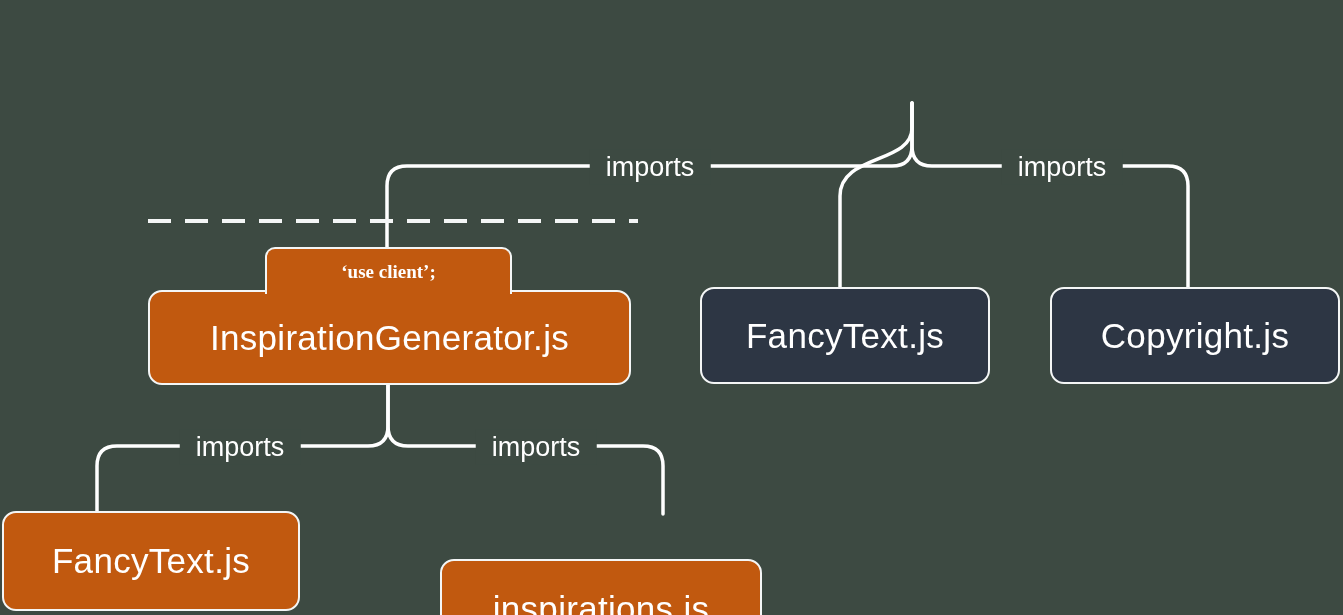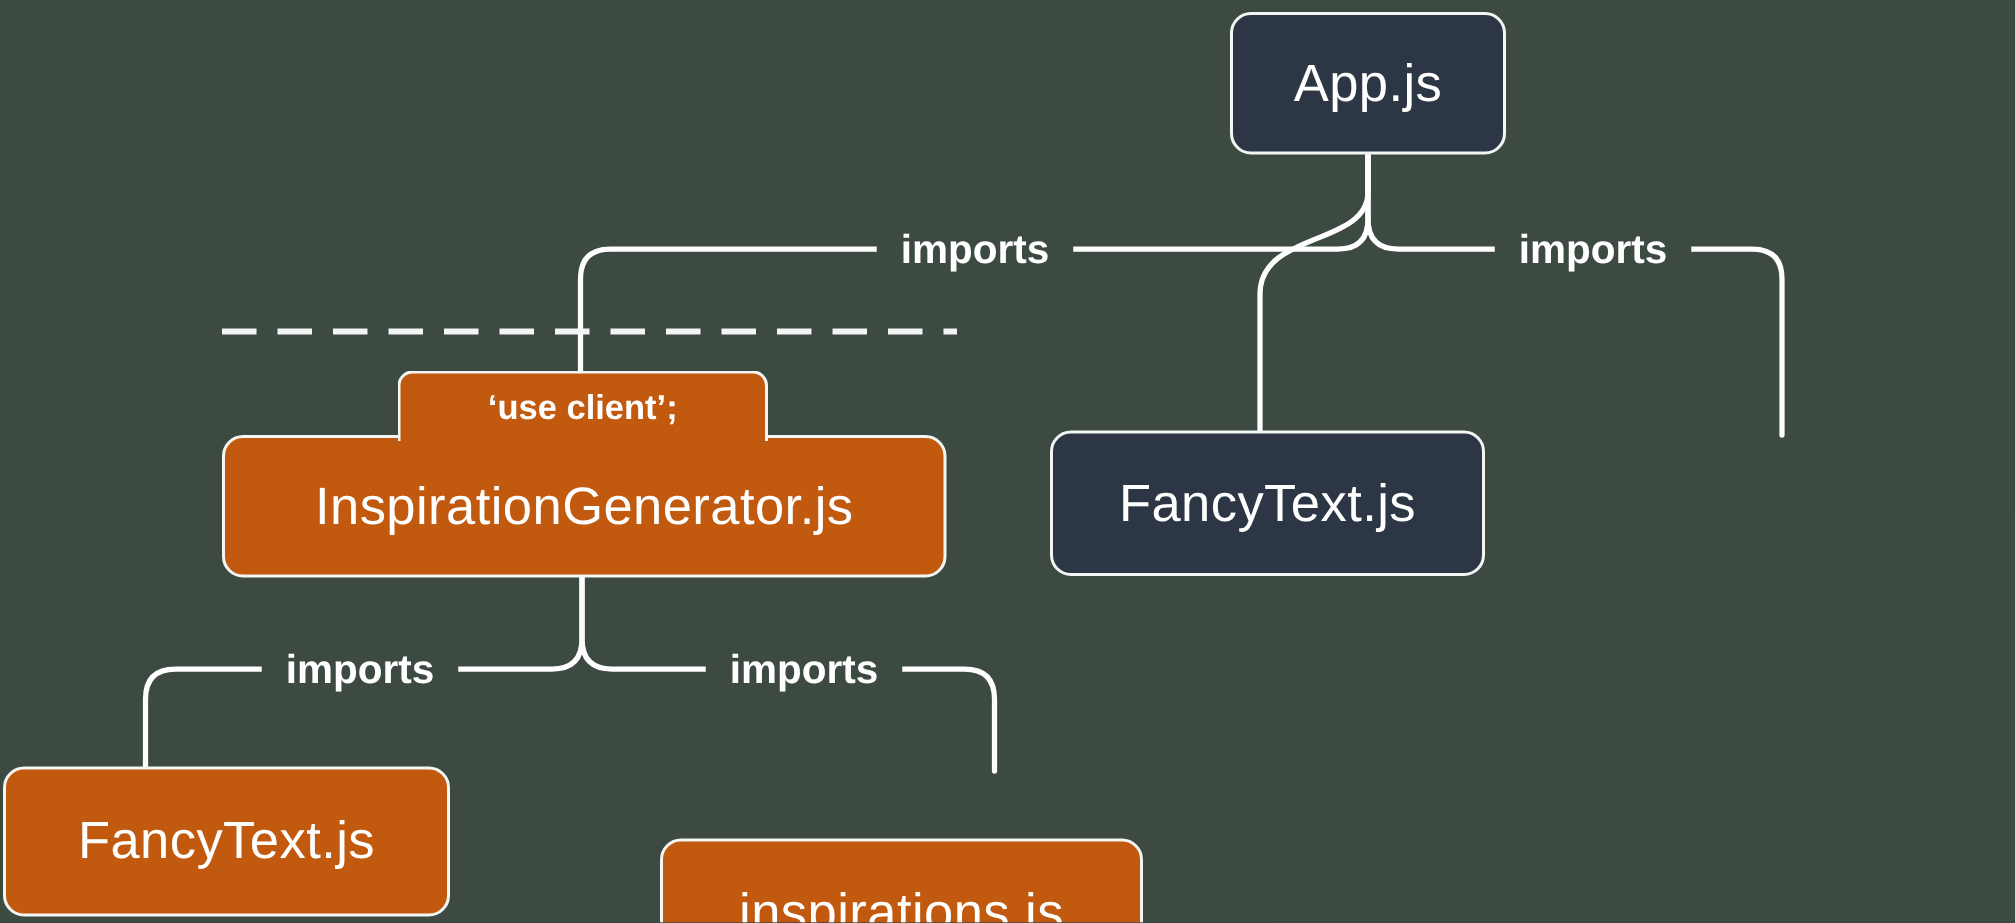--- a/index.html
+++ b/index.html
@@ -25,32 +25,32 @@
   .node.server{background:#2d3644;}
   .node.client{background:#c1590f;}
   .directive-tag{
     position:absolute;
     display:flex;align-items:center;justify-content:center;
     background:#c1590f;
     border:2.5px solid #f4f6f6;
     border-bottom:none;
     border-radius:10px 10px 0 0;
     color:#ffffff;
-    font-family:Liberation Sans, sans-serif;
-    font-size:23px;font-weight:700;
+    font-family:Liberation Serif, serif;
+    font-size:19px;font-weight:700;
     z-index:3;
     box-sizing:border-box;
     white-space:nowrap;
   }
   .edge-label{
     position:absolute;
     transform:translate(-50%,-50%);
     background:#3d4a42;
     color:#ffffff;
-    font-size:27px;font-weight:700;
+    font-size:27px;font-weight:400;
     padding:2px 16px;
     z-index:2;
     white-space:nowrap;
   }
 </style>
 </head>
 <body>
 
 <div class="stage">
 
@@ -63,36 +63,36 @@
       <path d="M 388 385 L 388 426 Q 388 446 408 446 L 643 446 Q 663 446 663 466 L 663 514"></path>
     </g>
     <line x1="148" y1="221" x2="638" y2="221" stroke="#f4f6f6" stroke-width="4" stroke-dasharray="23 14"></line>
   </svg>
 
   <div class="edge-label" style="left:650px;top:167px;">imports</div>
   <div class="edge-label" style="left:1062px;top:167px;">imports</div>
   <div class="edge-label" style="left:240px;top:447px;">imports</div>
   <div class="edge-label" style="left:536px;top:447px;">imports</div>
 
-  <div class="node server" style="left:820px;top:8px;width:184px;height:95px;">
-    <span>App.js</span>
-  </div>
 
   <div class="directive-tag" style="left:265px;top:247px;width:247px;height:47px;">
     <span>‘use client’;</span>
   </div>
 
   <div class="node client" style="left:148px;top:290px;width:483px;height:95px;">
     <span>InspirationGenerator.js</span>
   </div>
 
   <div class="node server" style="left:700px;top:287px;width:290px;height:97px;">
     <span>FancyText.js</span>
   </div>
 
+  <div class="node server" style="left:1050px;top:287px;width:290px;height:97px;">
+    <span>Copyright.js</span>
+  </div>
 
   <div class="node client" style="left:2px;top:511px;width:298px;height:100px;">
     <span>FancyText.js</span>
   </div>
 
   <div class="node client" style="left:440px;top:511px;width:322px;height:100px;margin-top:48px;">
     <span>inspirations.js</span>
   </div>
 
 </div>

